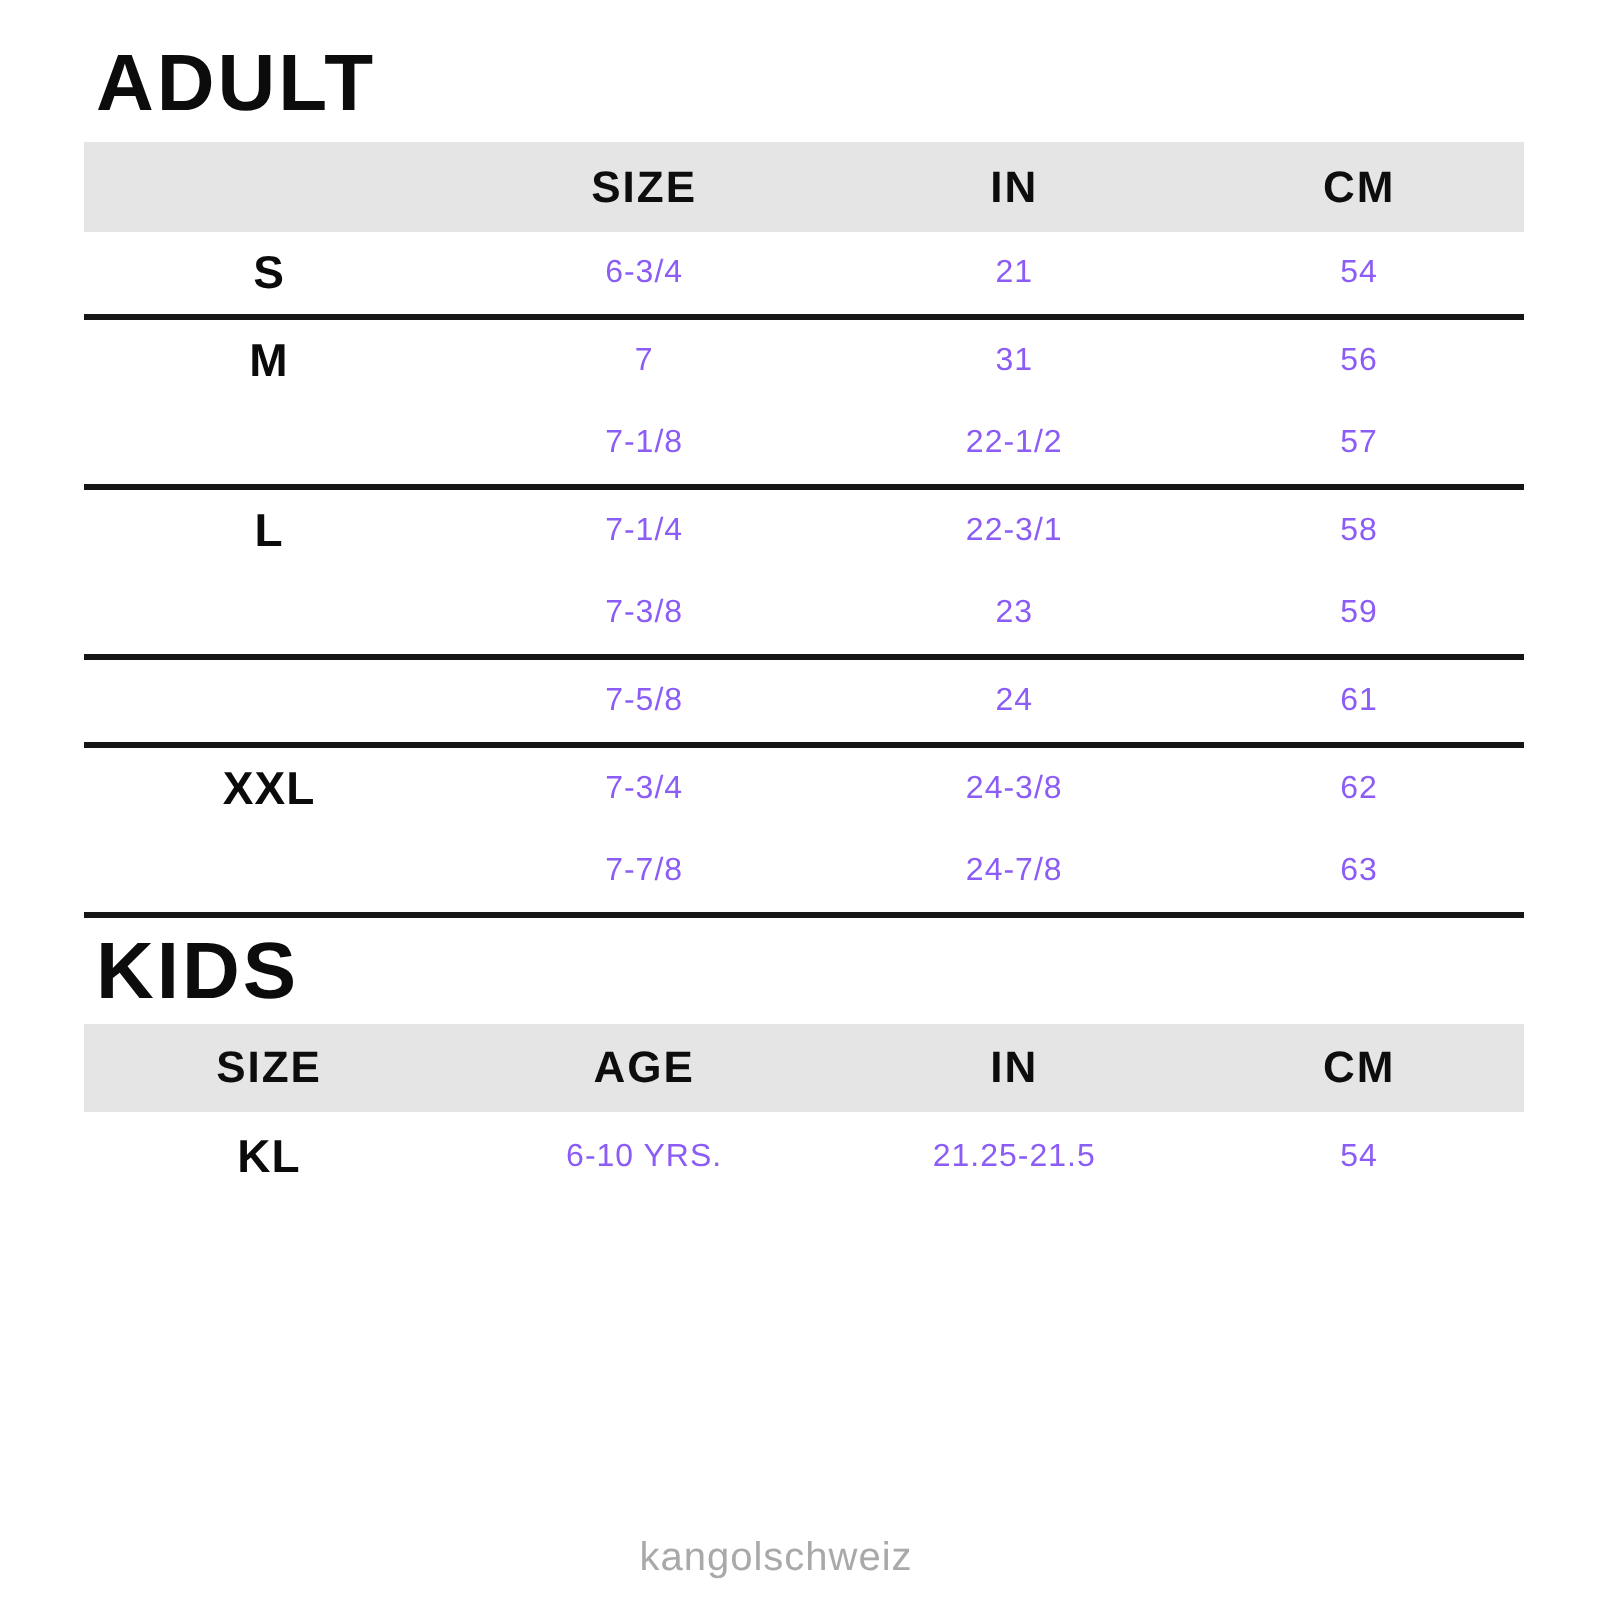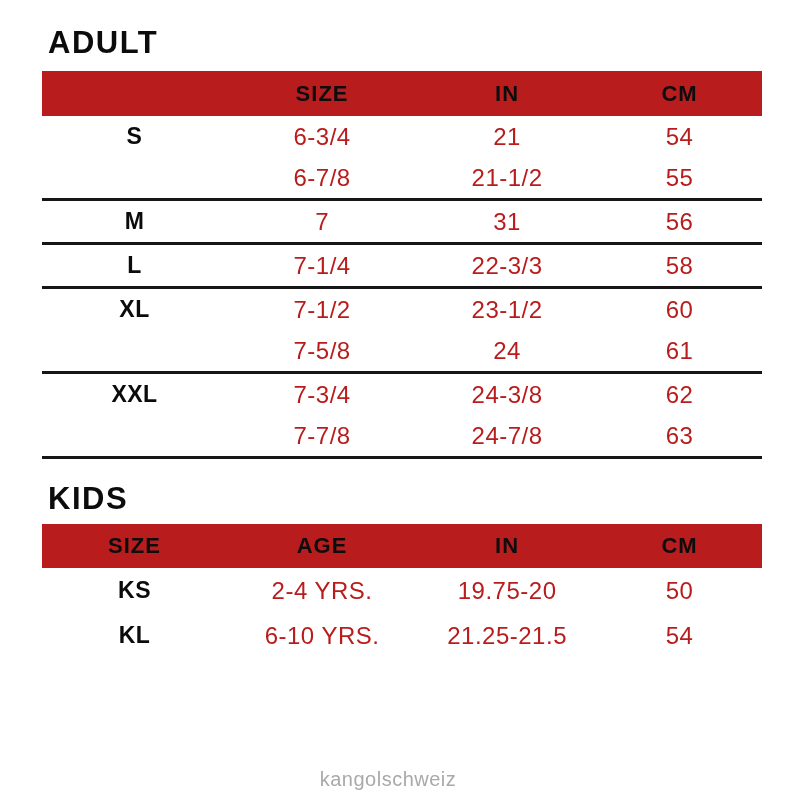--- a/index.html
+++ b/index.html
@@ -7,39 +7,39 @@
     width: 804px;
     height: 804px;
     background: #ffffff;
     font-family: "Liberation Sans", sans-serif;
     overflow: hidden;
     position: relative;
   }
   .section-title {
     margin: 0;
     padding-left: 48px;
-    font-size: 31px;
+    font-size: 40px;
     line-height: 31px;
     font-weight: 800;
     letter-spacing: 1.5px;
     color: #0c0c0c;
   }
   #adult-title { padding-top: 27px; }
-  #kids-title  { padding-top: 24px; }
+  #kids-title  { padding-top: 12px; }
 
   table.size-table {
     border-collapse: collapse;
     table-layout: fixed;
     width: 720px;
     margin-left: 42px;
   }
   #adult-table { margin-top: 13px; }
   #kids-table  { margin-top: 10px; }
 
-  thead tr { background: #b91c1c; }
+  thead tr { background: #e5e5e5; }
   #adult-table thead tr { height: 45px; }
   #kids-table  thead tr { height: 44px; }
   th {
     font-size: 22px;
     font-weight: 700;
     letter-spacing: 1px;
     color: #0d0d0d;
     text-align: center;
     vertical-align: middle;
     padding: 0;
@@ -54,23 +54,23 @@
 
   tbody.pair { border-bottom: 3px solid #161616; }
 
   .label-cell {
     font-size: 23px;
     font-weight: 700;
     color: #0b0b0b;
     letter-spacing: 0.5px;
   }
   .val {
-    font-size: 24px;
+    font-size: 16px;
     font-weight: 300;
-    color: #b91c1c;
+    color: #8b5cf6;
     letter-spacing: 0.5px;
   }
 
   .watermark {
     position: absolute;
     left: 0;
     top: 768px;
     width: 776px;
     text-align: center;
     font-size: 20px;
@@ -99,53 +99,53 @@
     </tr>
   </thead>
 
   <tbody class="pair">
     <tr>
       <td class="label-cell">S</td>
       <td class="val">6-3/4</td>
       <td class="val">21</td>
       <td class="val">54</td>
     </tr>
-    <tr>
-      <td class="label-cell"></td>
-      <td class="val">6-7/8</td>
-      <td class="val">21-1/2</td>
-      <td class="val">55</td>
-    </tr>
   </tbody>
 
   <tbody class="pair">
     <tr>
       <td class="label-cell">M</td>
       <td class="val">7</td>
       <td class="val">31</td>
       <td class="val">56</td>
     </tr>
+    <tr>
+      <td class="label-cell"></td>
+      <td class="val">7-1/8</td>
+      <td class="val">22-1/2</td>
+      <td class="val">57</td>
+    </tr>
   </tbody>
 
   <tbody class="pair">
     <tr>
       <td class="label-cell">L</td>
       <td class="val">7-1/4</td>
-      <td class="val">22-3/3</td>
+      <td class="val">22-3/1</td>
       <td class="val">58</td>
+    </tr>
+    <tr>
+      <td class="label-cell"></td>
+      <td class="val">7-3/8</td>
+      <td class="val">23</td>
+      <td class="val">59</td>
     </tr>
   </tbody>
 
   <tbody class="pair">
-    <tr>
-      <td class="label-cell">XL</td>
-      <td class="val">7-1/2</td>
-      <td class="val">23-1/2</td>
-      <td class="val">60</td>
-    </tr>
     <tr>
       <td class="label-cell"></td>
       <td class="val">7-5/8</td>
       <td class="val">24</td>
       <td class="val">61</td>
     </tr>
   </tbody>
 
   <tbody class="pair">
     <tr>
@@ -175,26 +175,20 @@
   <thead>
     <tr>
       <th>SIZE</th>
       <th>AGE</th>
       <th>IN</th>
       <th>CM</th>
     </tr>
   </thead>
   <tbody>
     <tr>
-      <td class="label-cell">KS</td>
-      <td class="val">2-4 YRS.</td>
-      <td class="val">19.75-20</td>
-      <td class="val">50</td>
-    </tr>
-    <tr>
       <td class="label-cell">KL</td>
       <td class="val">6-10 YRS.</td>
       <td class="val">21.25-21.5</td>
       <td class="val">54</td>
     </tr>
   </tbody>
 </table>
 
 <div class="watermark">kangolschweiz</div>
 

